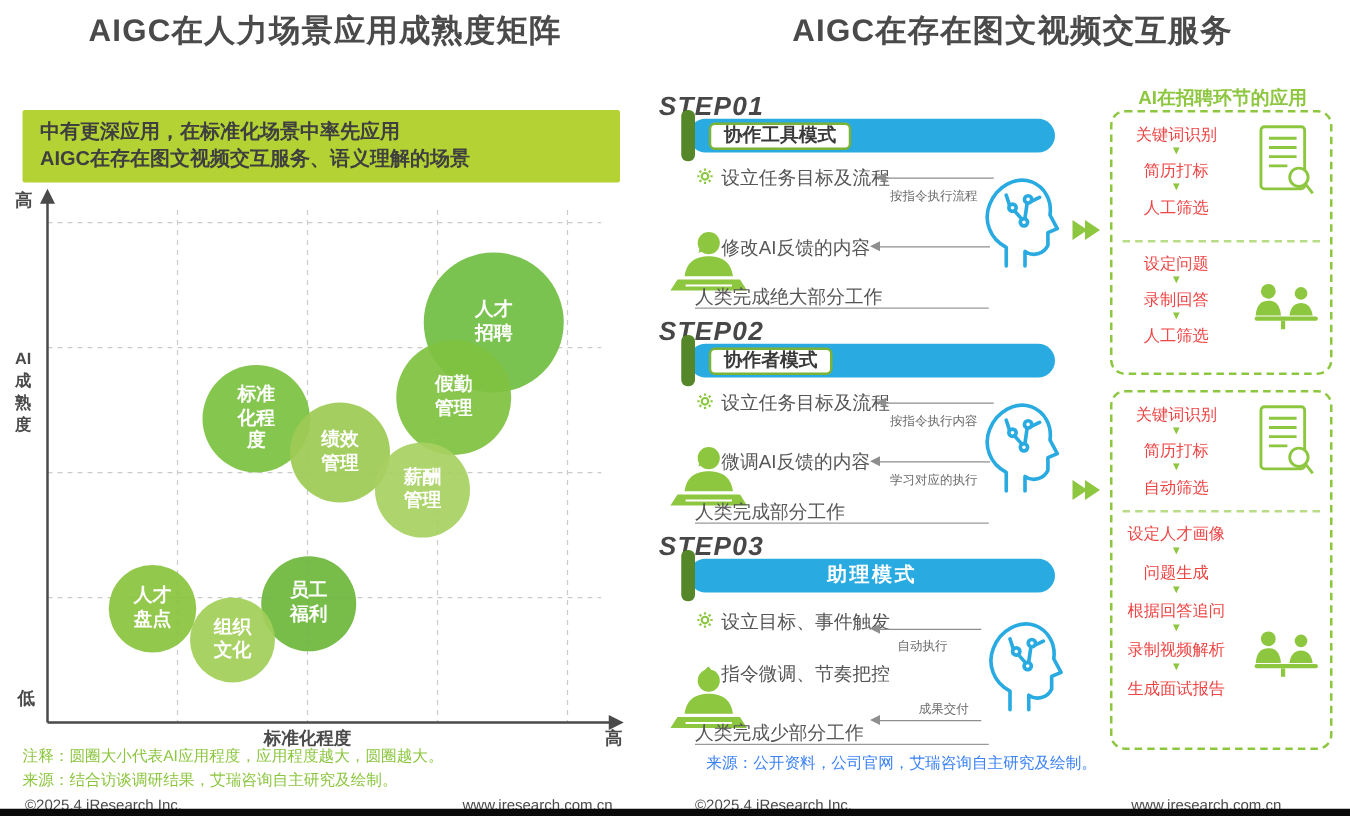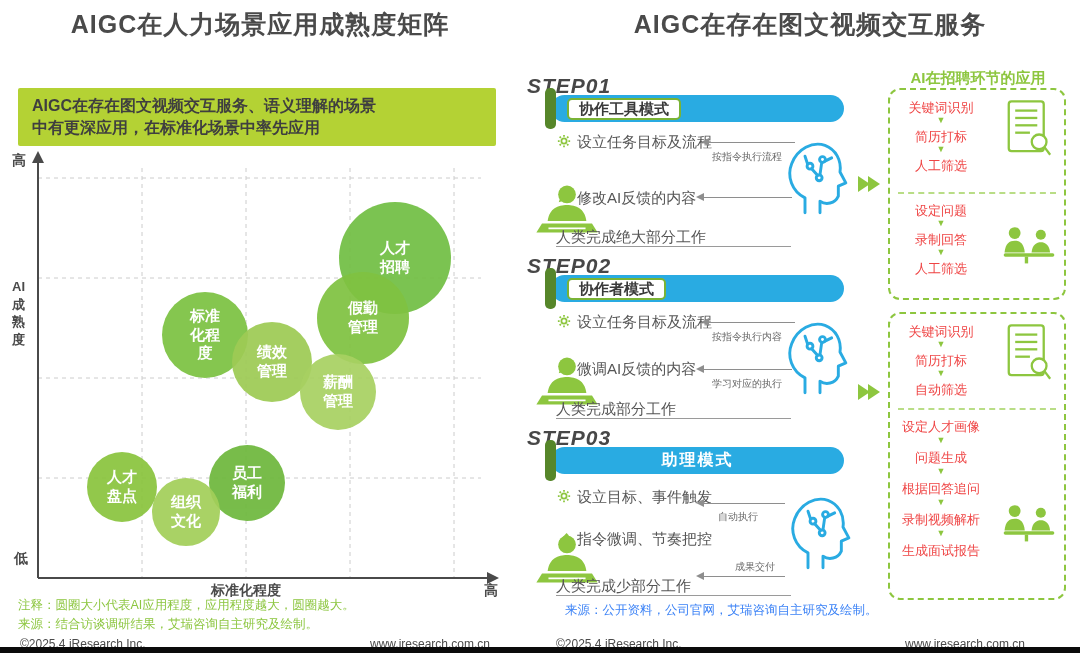--- a/index.html
+++ b/index.html
@@ -40,22 +40,22 @@
   .blackbar{position:absolute;left:0;top:647px;width:1080px;height:6px;background:#0a0a0a;}
 </style>
 </head>
 <body>
 
 <div class="page">
 
   <div class="t" style="left:10px;top:8px;width:500px;">AIGC在人力场景应用成熟度矩阵</div>
 
   <div class="hl-box">
+    <div>中有更深应用，在标准化场景中率先应用</div>
     <div>AIGC在存在图文视频交互服务、语义理解的场景</div>
-    <div>中有更深应用，在标准化场景中率先应用</div>
   </div>
 
   <div class="chart">
     <svg width="504" height="450" viewBox="0 0 504 450">
       <g stroke="#cccccc" stroke-width="1" stroke-dasharray="4 4">
         <line x1="136" y1="20" x2="136" y2="430"></line>
         <line x1="240" y1="20" x2="240" y2="430"></line>
         <line x1="344" y1="20" x2="344" y2="430"></line>
         <line x1="448" y1="20" x2="448" y2="430"></line>
         <line x1="32" y1="30" x2="475" y2="30"></line>

